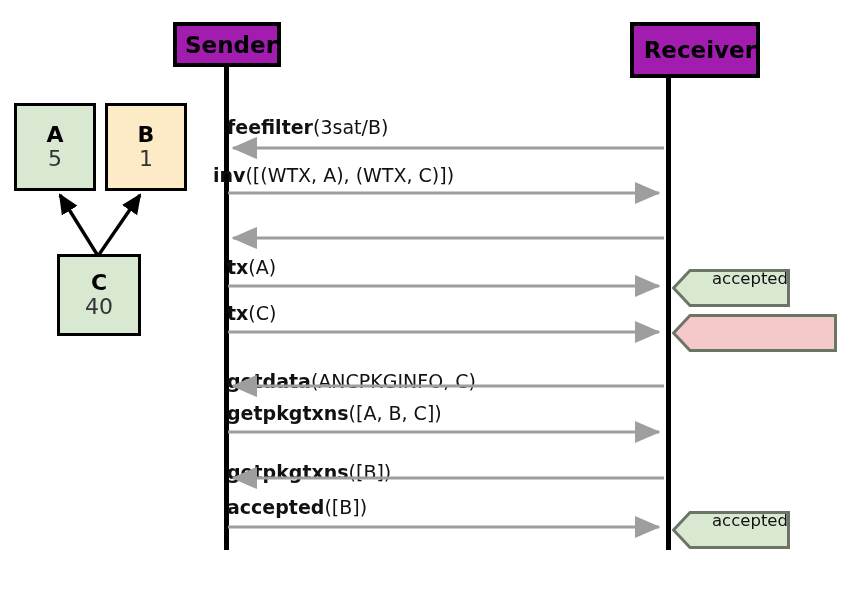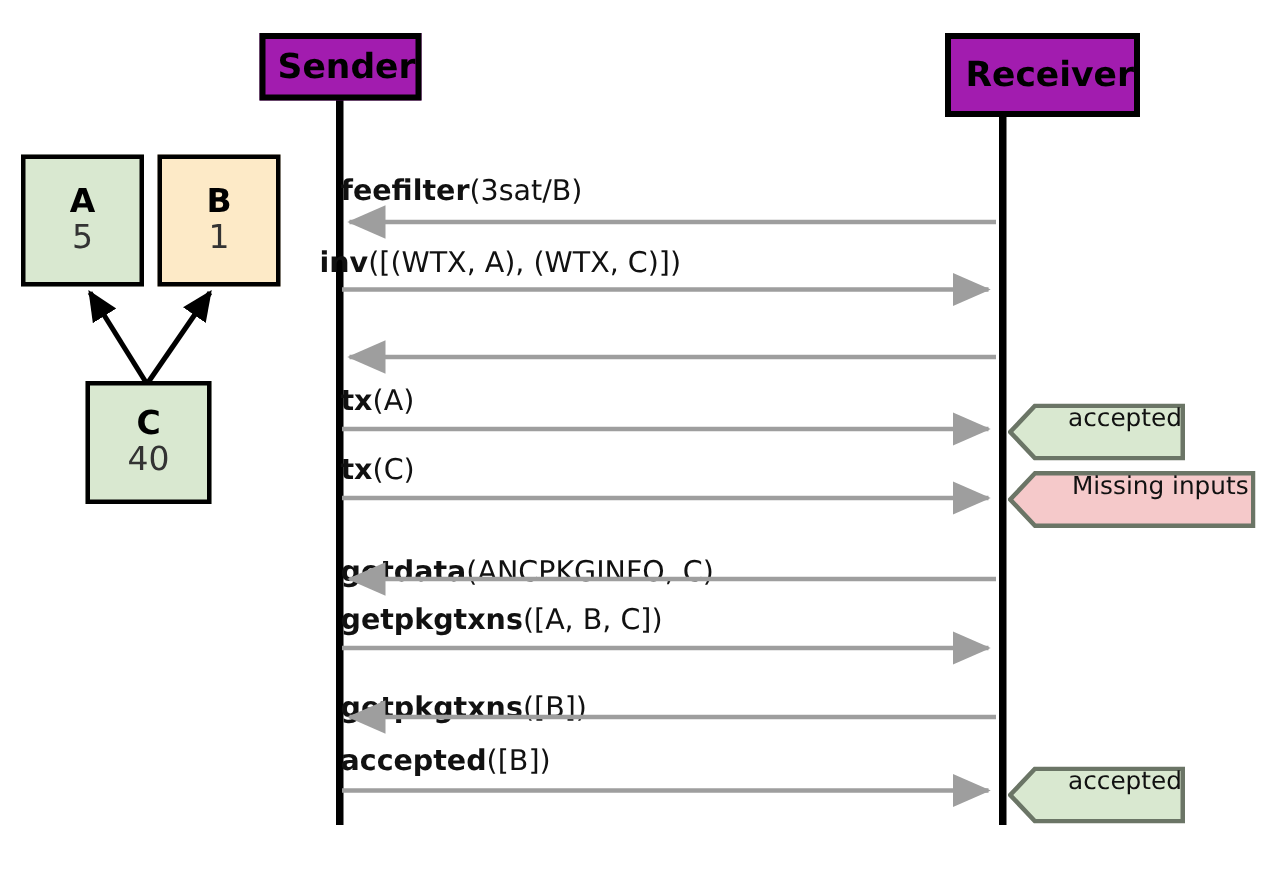--- a/index.html
+++ b/index.html
@@ -217,21 +217,20 @@
     <svg class="badge-shape" viewBox="0 0 118 38" preserveAspectRatio="none">
       <polygon points="18,1.5 116.5,1.5 116.5,36.5 18,36.5 1.5,19" fill="#d9e8d0" stroke="#6b7566" stroke-width="3"></polygon>
     </svg>
     <span class="badge-text">accepted</span>
   </div>
 
   <div class="badge" style="left:672px; top:314px; width:165px; height:38px;">
     <svg class="badge-shape" viewBox="0 0 165 38" preserveAspectRatio="none">
       <polygon points="18,1.5 163.5,1.5 163.5,36.5 18,36.5 1.5,19" fill="#f5c9ca" stroke="#6b7566" stroke-width="3"></polygon>
     </svg>
-    <span class="badge-text">Missing inputs</span>
   </div>
 
   <div class="badge" style="left:672px; top:511px; width:118px; height:38px;">
     <svg class="badge-shape" viewBox="0 0 118 38" preserveAspectRatio="none">
       <polygon points="18,1.5 116.5,1.5 116.5,36.5 18,36.5 1.5,19" fill="#d9e8d0" stroke="#6b7566" stroke-width="3"></polygon>
     </svg>
     <span class="badge-text">accepted</span>
   </div>
 
 </div>

